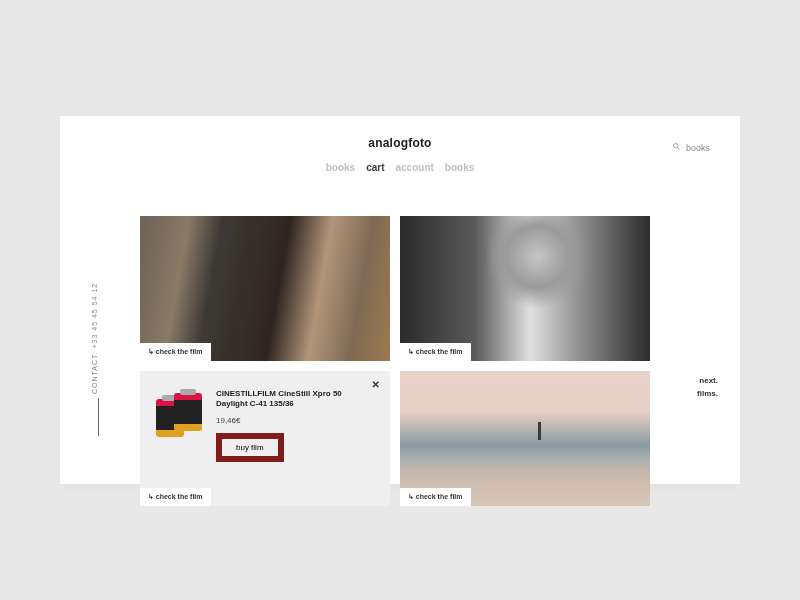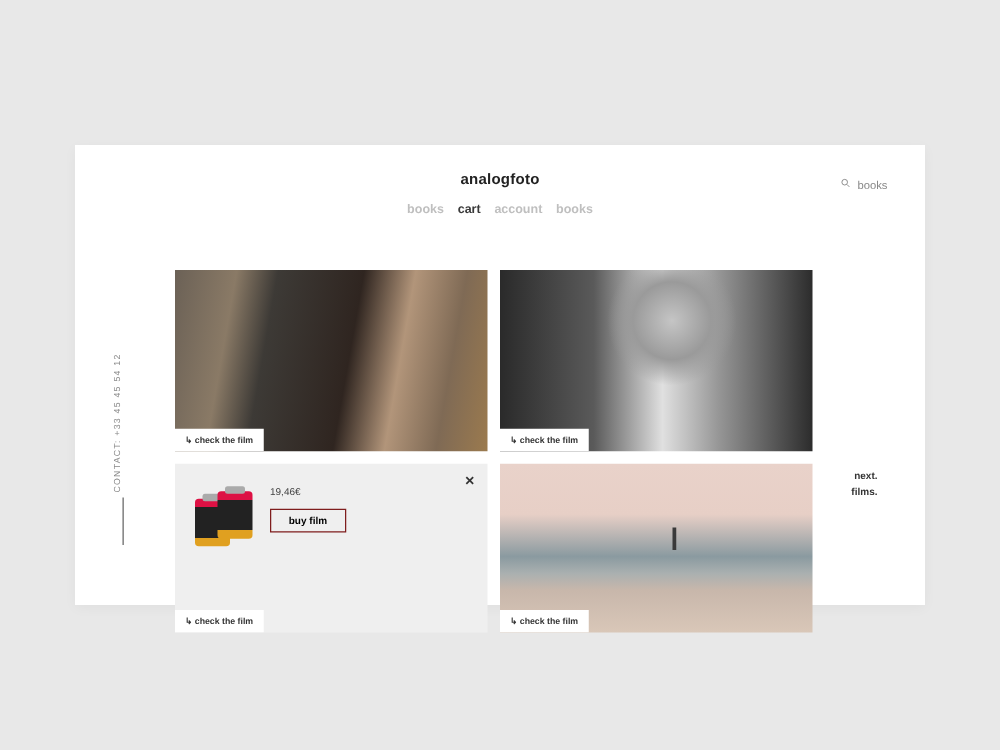--- a/index.html
+++ b/index.html
@@ -69,21 +69,21 @@
 .contact-line {
   position: absolute;
   left: 38px;
   bottom: 48px;
   width: 1px;
   height: 38px;
   background: #666;
 }
 .pager {
   position: absolute;
-  right: 38px;
+  right: 22px;
   top: 260px;
   font-size: 8px;
   color: #333;
   text-align: right;
 }
 .pager div { cursor: pointer; margin-bottom: 4px; font-weight: 600; }
 .grid {
   position: absolute;
   left: 80px;
   top: 100px;
@@ -164,24 +164,24 @@
 .product-info { flex: 1; }
 .product-name {
   font-size: 8px;
   font-weight: 700;
   color: #222;
   line-height: 1.3;
   margin-bottom: 6px;
 }
 .price { font-size: 8px; color: #444; margin-bottom: 8px; }
 .buy-btn {
-  border: 1px solid #7f1d1d;
+  border: 6px solid #7f1d1d;
   background: transparent;
   font-size: 8px;
-  font-weight: 700;
+  font-weight: 400;
   padding: 4px 14px;
   cursor: pointer;
 }
 </style>
 </head>
 <body>
 
 <div class="page">
 
   <div class="header">
@@ -227,20 +227,21 @@
       <div class="product-inner">
         <div class="film-canisters">
           <div class="can a">
               <div class="can-top"></div>
             </div>
           <div class="can b">
               <div class="can-top"></div>
             </div>
         </div>
         <div class="product-info">
+          <div class="product-name">CINESTILLFILM CineStill Xpro 50 Daylight C-41 135/36</div>
           <div class="price">19,46€</div>
           <button class="buy-btn">buy film</button>
         </div>
       </div>
       <div class="check-label">check the film</div>
     </div>
 
     <div class="card img4">
       <div class="check-label">check the film</div>
     </div>

